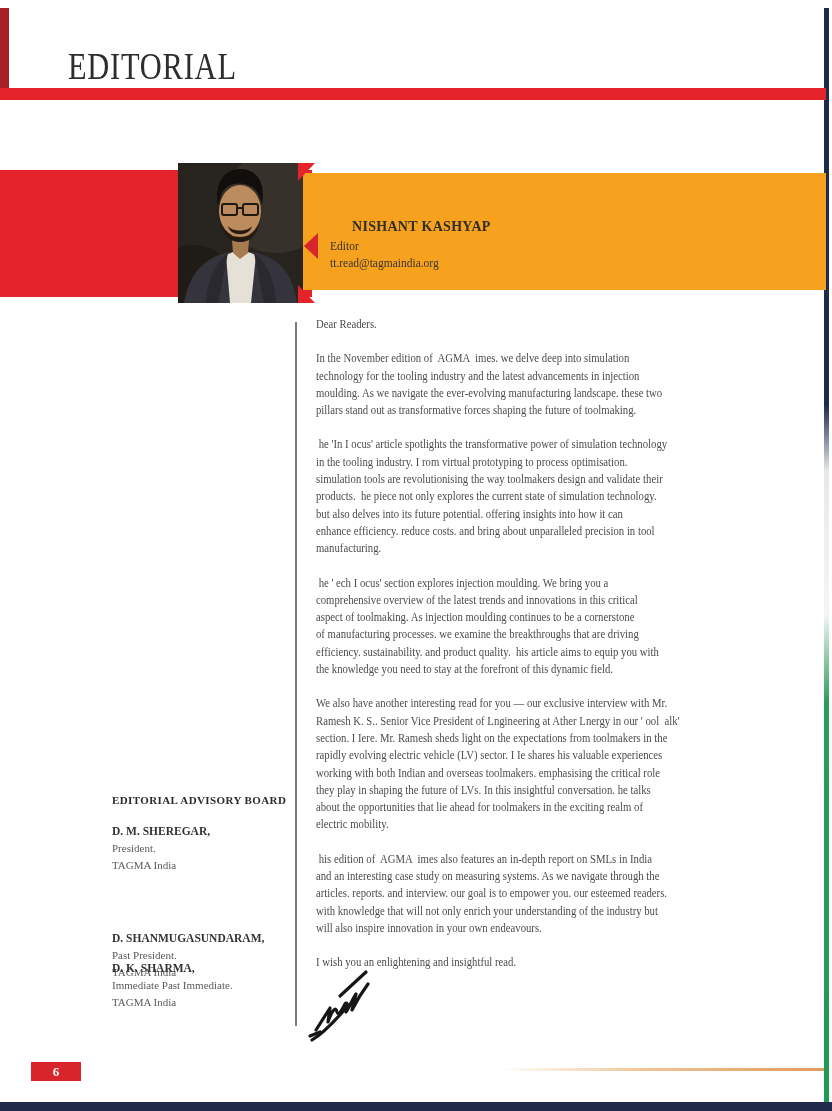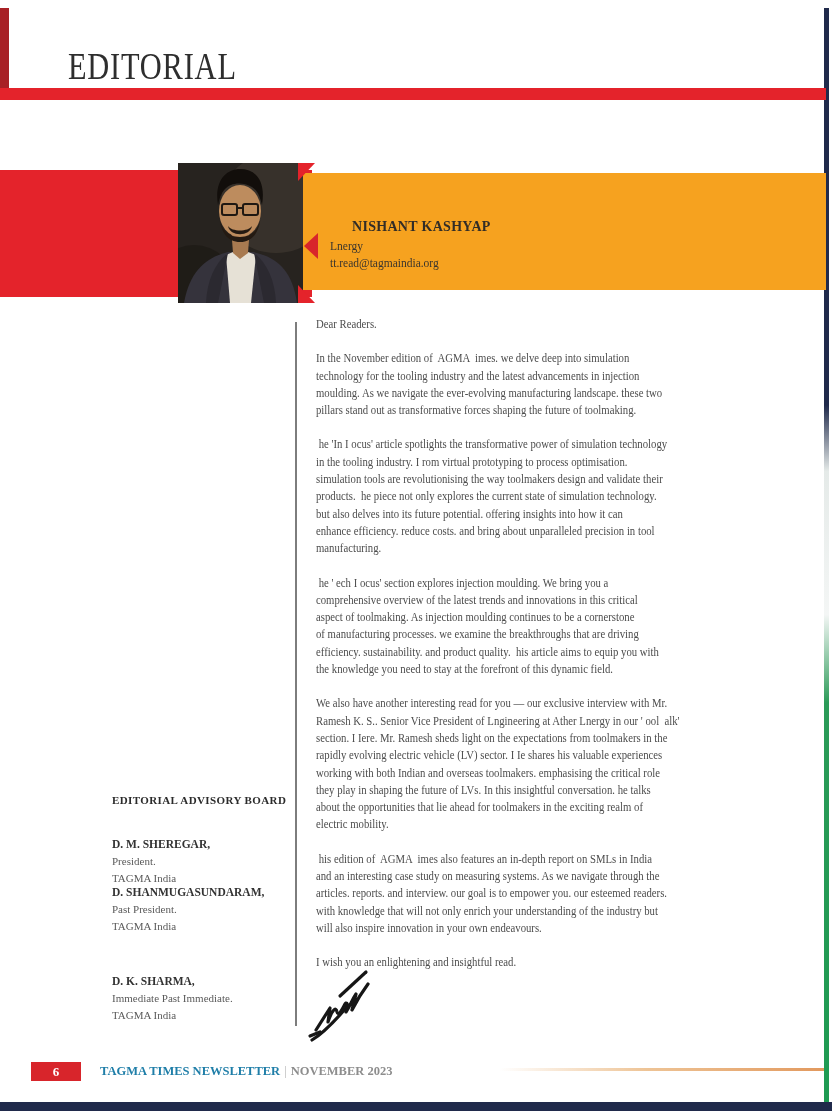--- a/index.html
+++ b/index.html
@@ -36,22 +36,22 @@
   
   .divider{position:absolute;left:295px;top:322px;width:2px;height:704px;background:#7d7d7d;}
   .letter{position:absolute;left:316px;top:316px;width:520px;
     transform:scaleX(.88);transform-origin:0 0;color:#4c4c4c;}
   .letter p{margin:0 0 17px 0;font-size:12.2px;line-height:17.3px;white-space:pre;}
   .signature{position:absolute;left:306px;top:966px;width:72px;height:78px;}
 
   
   .board-heading{position:absolute;left:112px;top:794px;font-size:11px;font-weight:700;color:#2b2b2b;letter-spacing:.4px;}
   .member{position:absolute;left:112px;width:190px;font-size:11px;line-height:17px;color:#5a5a5a;}
-  .member .m-name{font-weight:700;color:#333333;font-size:11.5px;margin-top:13px;}
-  .m1{top:823px;} .m2{top:871px;} .m3{top:960px;}
+  .member .m-name{font-weight:700;color:#333333;font-size:11.5px;}
+  .m1{top:823px;} .m2{top:930px;} .m3{top:960px;}
 
   
   .page-num-box{position:absolute;left:31px;top:1062px;width:50px;height:19px;background:#d8252b;
     color:#ffffff;font-size:13px;font-weight:700;text-align:center;line-height:19px;}
   .footer-line{position:absolute;left:100px;top:1064px;font-size:12.5px;white-space:nowrap;}
   .footer-title{color:#1f7ea8;font-weight:700;}
   .footer-sep{color:#b5b5b5;font-weight:400;padding:0 4px;}
   .footer-date{color:#8d8d8d;font-weight:700;}
   .footer-accent{position:absolute;left:500px;top:1068px;width:324px;height:2.5px;
     background:linear-gradient(to right,rgba(238,196,150,0),#eec496 45%,#e2995e);}
@@ -91,21 +91,21 @@
         <path d="M59 45 L65 45"></path>
       </g>
     </svg>
   </div>
 
   <div class="tri-corner-top"></div>
   <div class="tri-corner-bottom"></div>
   <div class="tri-pointer"></div>
 
   <div class="editor-name">NISHANT KASHYAP</div>
-  <div class="editor-role">Lnergy</div>
+  <div class="editor-role">Editor</div>
   <div class="editor-email">tt.read@tagmaindia.org</div>
 
   <div class="divider"></div>
 
   <div class="letter">
     <p>Dear Readers.</p>
     <p>In the November edition of  AGMA  imes. we delve deep into simulation
 technology for the tooling industry and the latest advancements in injection
 moulding. As we navigate the ever-evolving manufacturing landscape. these two
 pillars stand out as transformative forces shaping the future of toolmaking.</p>
@@ -161,18 +161,15 @@
     <div class="m-role">Past President.</div>
     <div class="m-org">TAGMA India</div>
   </div>
   <div class="member m3">
     <div class="m-name">D. K. SHARMA,</div>
     <div class="m-role">Immediate Past Immediate.</div>
     <div class="m-org">TAGMA India</div>
   </div>
 
   <div class="page-num-box">6</div>
-  <div class="footer-line">
-    <span class="footer-title">TAGMA TIMES NEWSLETTER</span><span class="footer-sep">|</span><span class="footer-date">NOVEMBER 2023</span>
-  </div>
   <div class="footer-accent"></div>
 
 </div>
 
 </body></html>

